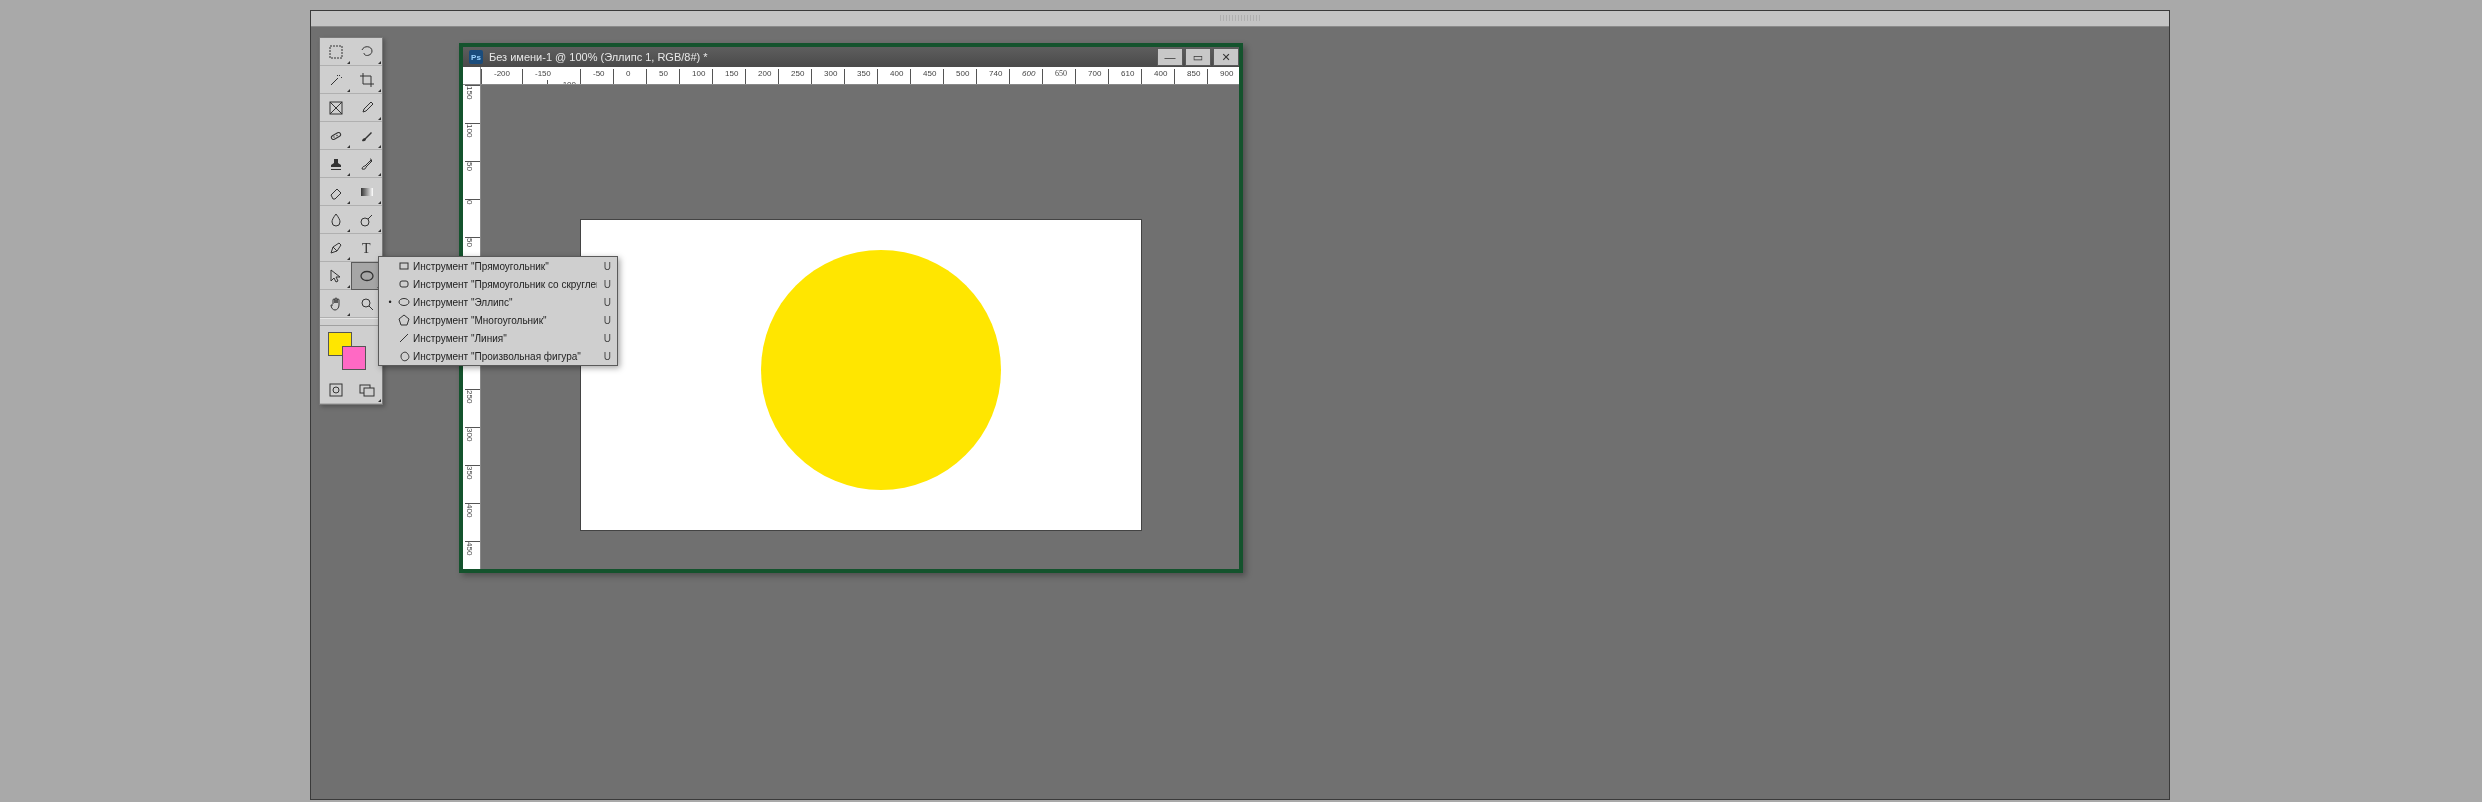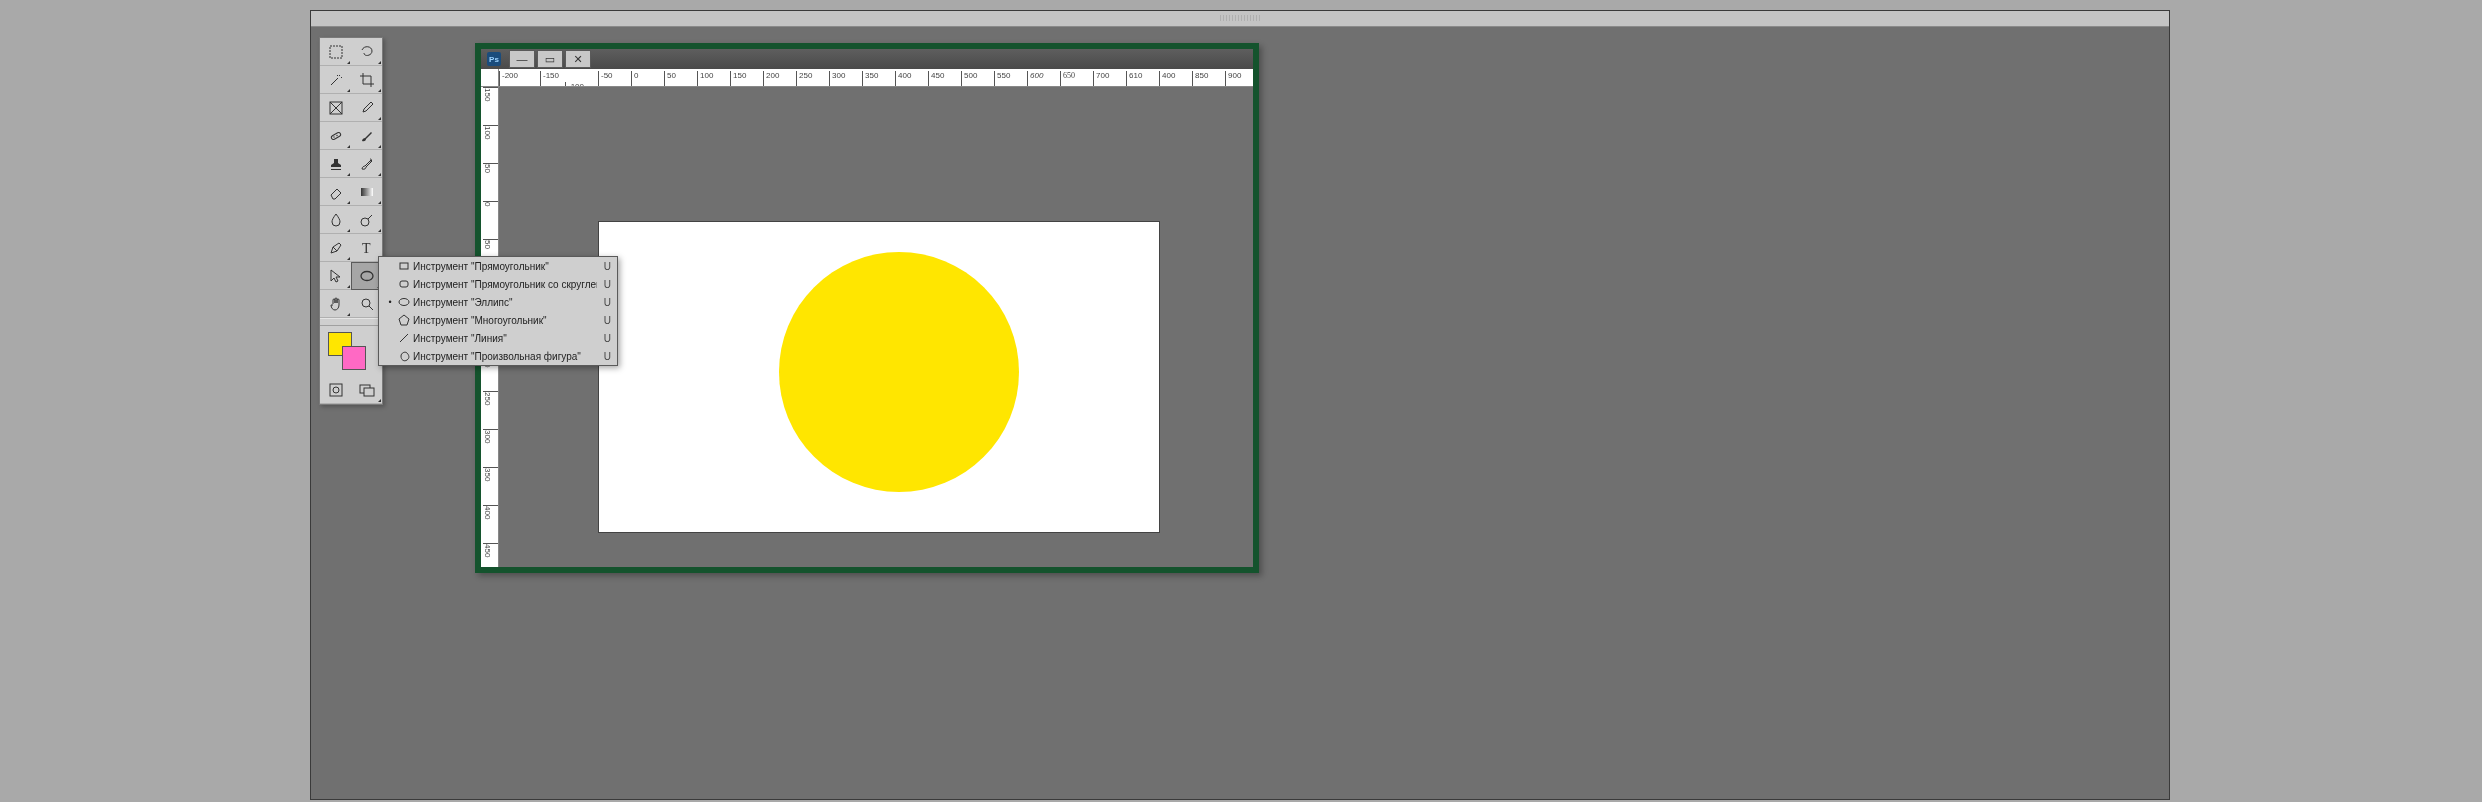--- a/index.html
+++ b/index.html
@@ -12,31 +12,31 @@
 .tool-grid { display: grid; grid-template-columns: 1fr 1fr; }
 .tool { height: 28px; display:flex; align-items:center; justify-content:center; border-bottom:1px solid #b0b0b0; cursor:pointer; position:relative; }
 .tool.selected { background:#a6a6a6; border:1px solid #5a5a5a; }
 .tool svg { width:16px; height:16px; }
 .tool .corner { position:absolute; right:1px; bottom:1px; width:0;height:0;border-left:3px solid transparent;border-bottom:3px solid #333; }
 .divider { grid-column: 1 / 3; height: 8px; background: #cfcfcf; border-top:1px solid #e5e5e5;border-bottom:1px solid #a0a0a0;}
 .swatches { grid-column: 1 / 3; height:50px; position:relative; }
 .swatch-fg { position:absolute; left:8px; top:6px; width:24px; height:24px; border:1px solid #555; }
 .swatch-bg { position:absolute; left:22px; top:20px; width:24px; height:24px; border:1px solid #555; }
 
-.doc { position: absolute; left: 164px; top: 32px; width: 784px; height: 530px; background: #ffffff; border: 6px solid #14532d; box-shadow: 3px 3px 6px rgba(0,0,0,.3); }
+.doc { position: absolute; left: 148px; top: 32px; width: 784px; height: 530px; background: #ffffff; border: 4px solid #14532d; box-shadow: 3px 3px 6px rgba(0,0,0,.3); }
 .titlebar { height:20px; background: linear-gradient(#5e5e5e,#4a4a4a); color:#e8e8e8; display:flex; align-items:center; font-size:11px; }
 .titlebar .ps { width:14px;height:14px;background:#1a4c7c;color:#9cd3ff;font-size:8px;font-weight:bold;display:flex;align-items:center;justify-content:center;margin:0 6px;border-radius:2px;}
 .titlebar .title { flex:1; }
 .titlebar .btns { display:flex; }
 .winbtn { width:26px;height:18px;display:flex;align-items:center;justify-content:center;background:#c8c8c8;border:1px solid #5a5a5a;margin-left:2px;color:#333;cursor:pointer;}
 .ruler-h { position:absolute; left:18px; top:20px; right:0; height:18px; background:#fff; border-bottom:1px solid #888; overflow:hidden;}
 .ruler-v { position:absolute; left:0; top:38px; width:18px; bottom:0; background:#fff; border-right:1px solid #888; overflow:hidden;}
 .ruler-corner { position:absolute; left:0; top:20px; width:18px; height:18px; background:#fff; border-right:1px solid #888; border-bottom:1px solid #888;}
 .tick { position:absolute; font-size:8px; color:#444; }
-.ruler-h .tick { top:2px; border-left:1px solid #555; height:16px; padding-left:2px; }
+.ruler-h .tick { top:2px; border-left:1px solid #555; height:16px; padding-left:12px; }
 .ruler-v .tick { left:2px; border-top:1px solid #555; width:16px; padding-top:0; writing-mode: vertical-lr; }
 .viewport { position:absolute; left:18px; top:38px; right:0; bottom:0; background:#707070; overflow:hidden;}
 .canvas { position:absolute; left:100px; top:135px; width:560px; height:310px; background:#fff; box-shadow:0 0 0 1px rgba(0,0,0,.4);}
 .ellipse { position:absolute; left:180px; top:30px; width:240px; height:240px; border-radius:50%; }
 
 .flyout { position:absolute; left:58px; top:218px; width:240px; background:#cfcfcf; border:1px solid #5a5a5a; box-shadow:2px 2px 6px rgba(0,0,0,.35); z-index:50; }
 .flyout-row { height:18px; display:flex; align-items:center; padding:0 6px; cursor:pointer; }
 .flyout-row .mark { width:10px; text-align:center; font-size:9px; color:#222;}
 .flyout-row .ico { width:18px; display:flex; align-items:center; justify-content:center;}
 .flyout-row .ico svg { width:12px; height:12px;}
@@ -263,20 +263,21 @@
           </span>
           <span class="lbl">Инструмент "Произвольная фигура"</span>
           <span class="sc">U</span>
         </div>
       </div>
   </div>
 
   <div class="doc">
     <div class="titlebar">
       <div class="ps">Ps</div>
+      <div class="title">Без имени-1 @ 100% (Эллипс 1, RGB/8#) *</div>
       <div class="btns">
         <div class="winbtn">—</div>
         <div class="winbtn">▭</div>
         <div class="winbtn">✕</div>
       </div>
     </div>
     <div class="ruler-corner"></div>
     <div class="ruler-h" id="rh">
         <div class="tick" style="left: 0px;">-200</div>
         <div class="tick" style="left: 33px; margin-left: 8px;">-150</div>
@@ -286,21 +287,21 @@
         <div class="tick" style="left: 165px;">50</div>
         <div class="tick" style="left: 198px;">100</div>
         <div class="tick" style="left: 231px;">150</div>
         <div class="tick" style="left: 264px;">200</div>
         <div class="tick" style="left: 297px;">250</div>
         <div class="tick" style="left: 330px;">300</div>
         <div class="tick" style="left: 363px;">350</div>
         <div class="tick" style="left: 396px;">400</div>
         <div class="tick" style="left: 429px;">450</div>
         <div class="tick" style="left: 462px;">500</div>
-        <div class="tick" style="left: 495px;">550</div>
+        <div class="tick" style="left: 495px;">740</div>
         <div class="tick" style="left: 528px; font-style: italic;">600</div>
         <div class="tick" style="left: 561px; font-family: Liberation Serif, serif;">650</div>
         <div class="tick" style="left: 594px;">700</div>
         <div class="tick" style="left: 627px;">610</div>
         <div class="tick" style="left: 660px;">400</div>
         <div class="tick" style="left: 693px;">850</div>
         <div class="tick" style="left: 726px;">900</div>
         <div class="tick" style="left: 759px;">95</div>
       </div>
     <div class="ruler-v" id="rv">

